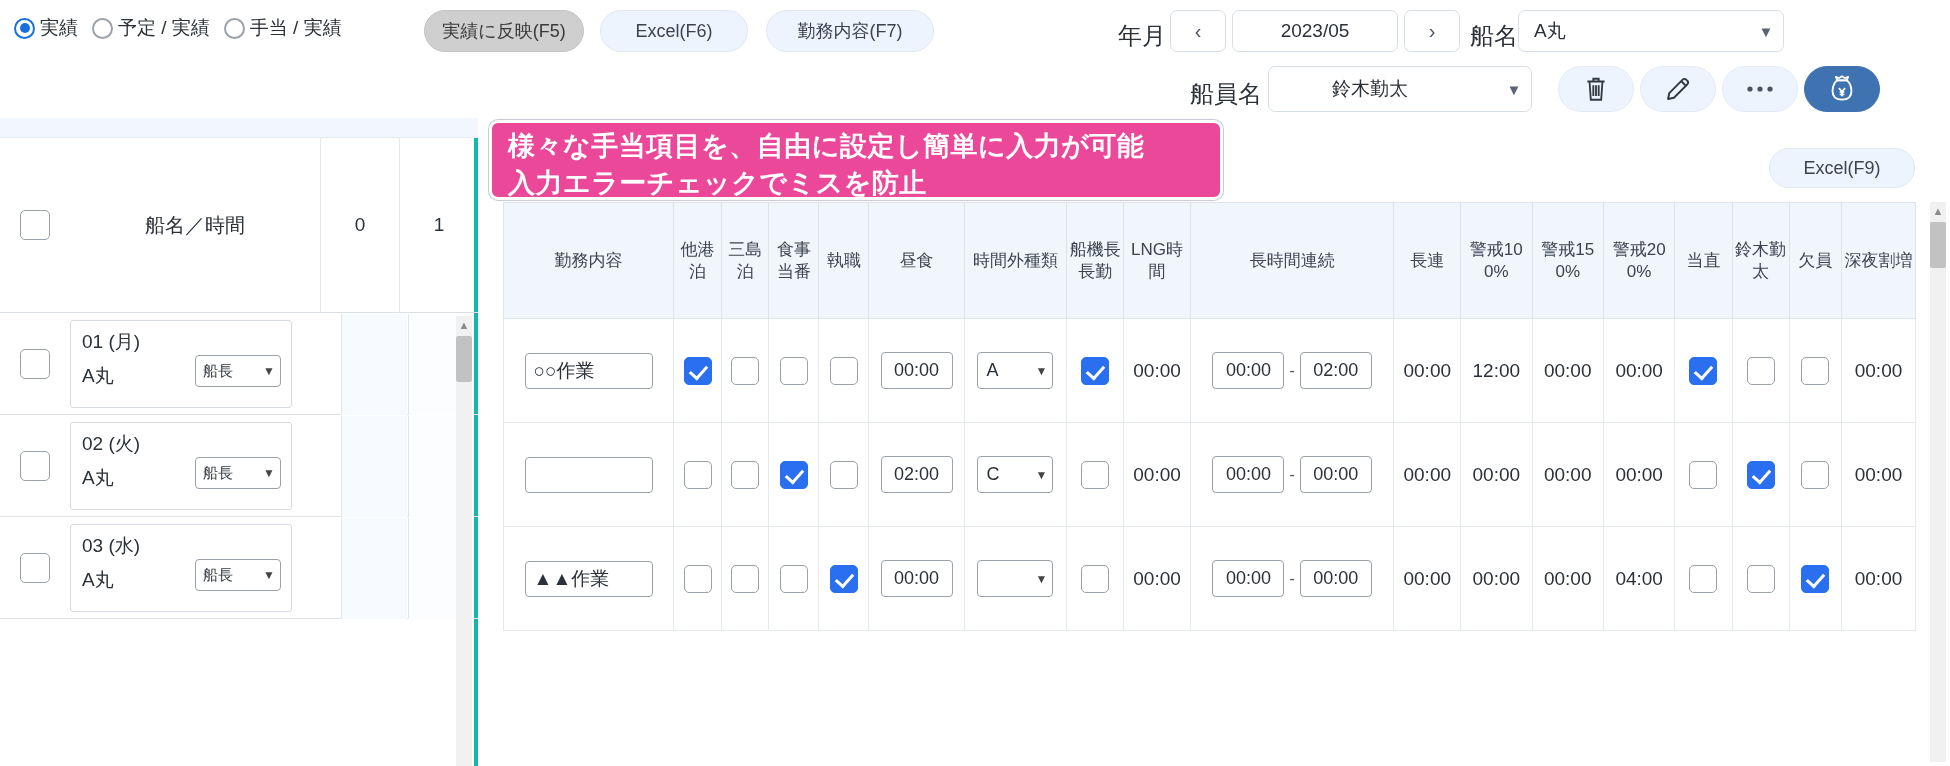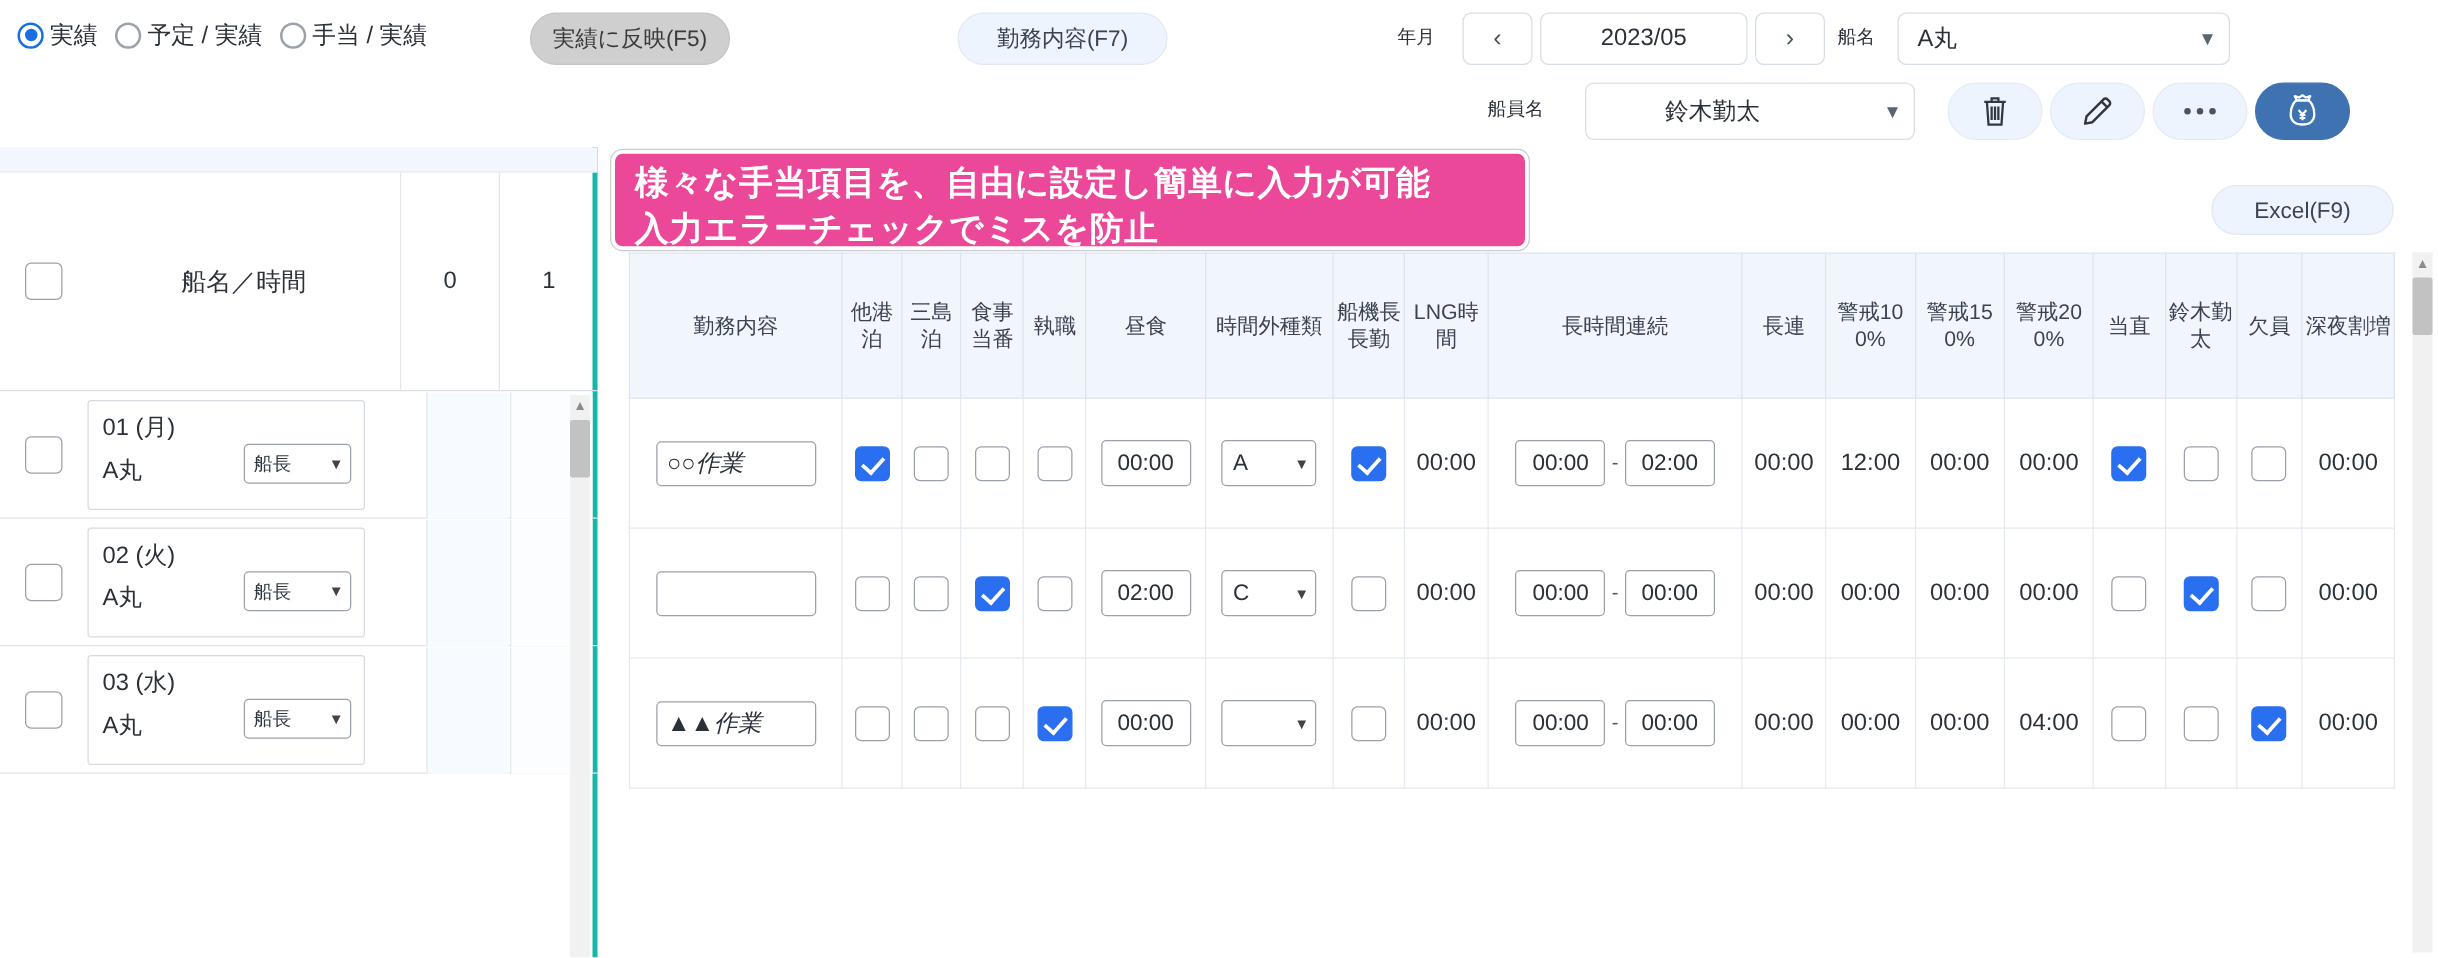--- a/index.html
+++ b/index.html
@@ -35,21 +35,21 @@
 
   .pill {
     position: absolute; top: 8px; height: 42px;
     border-radius: 21px; border: 1px solid #e2e8f0;
     background: #eef4fd; color: #3b4350;
     font-size: 18px; display: flex; align-items: center; justify-content: center;
     cursor: pointer; white-space: nowrap;
   }
   .pill.grey { background: #cfcfcf; border-color: #c4c4c4; color: #3a3a3a; }
 
-  .lbl { position: absolute; font-size: 15px; color: #2b3138; white-space: nowrap; }
+  .lbl { position: absolute; font-size: 24px; color: #2b3138; white-space: nowrap; }
 
   .ctl {
     position: absolute; top: 8px; height: 42px;
     border: 1px solid #d8dee6; border-radius: 7px; background: #fff;
     display: flex; align-items: center; justify-content: center;
     font-size: 19px; color: #2b3138; cursor: pointer;
   }
   .ctl.arrow { font-size: 20px; color: #4a5361; }
 
   .selectbox {
@@ -182,21 +182,21 @@
   }
   .tbl td {
     border: 1px solid #e5eaf0; height: 104px; text-align: center;
     vertical-align: middle; font-size: 19px; color: #2b3138; padding: 0 2px;
   }
   .cell-inner { display: flex; align-items: center; justify-content: center; gap: 5px; }
 
   .txtinput {
     width: 128px; height: 36px; border: 1px solid #9aa1a9; border-radius: 4px;
     background: #fff; font-size: 19px; color: #2b3138;
-    padding: 0 8px; font-family: inherit; font-style: italic;
+    padding: 0 8px; font-family: inherit;
   }
   .timebox {
     width: 72px; height: 37px; border: 1px solid #9aa1a9; border-radius: 4px;
     background: #fff; font-size: 18px; color: #2b3138; text-align: center;
     display: flex; align-items: center; justify-content: center; cursor: text;
   }
   .dash { font-size: 16px; color: #555; }
   .selsm {
     width: 76px; height: 37px; border: 1px solid #9aa1a9; border-radius: 4px;
     background: #fff; display: flex; align-items: center; cursor: pointer;
@@ -235,20 +235,21 @@
         <span class="radio-dot"></span>
         <span class="radio-label">予定 / 実績</span>
       </div>
       <div class="radio-item">
         <span class="radio-dot"></span>
         <span class="radio-label">手当 / 実績</span>
       </div>
     </div>
 
     <div class="pill grey" style="left:424px; width:160px;">実績に反映(F5)</div>
+    <div class="pill" style="left:600px; width:148px;">Excel(F6)</div>
     <div class="pill" style="left:766px; width:168px;">勤務内容(F7)</div>
 
     <div class="lbl" style="left:1118px; top:18px;">年月</div>
     <div class="ctl arrow" style="left:1170px; width:56px;">‹</div>
     <div class="ctl" style="left:1232px; width:166px;">2023/05</div>
     <div class="ctl arrow" style="left:1404px; width:56px;">›</div>
 
     <div class="lbl" style="left:1470px; top:18px;">船名</div>
     <div class="selectbox" style="left:1518px; top:8px; width:266px; height:42px;">
       <span class="sv">A丸</span>

